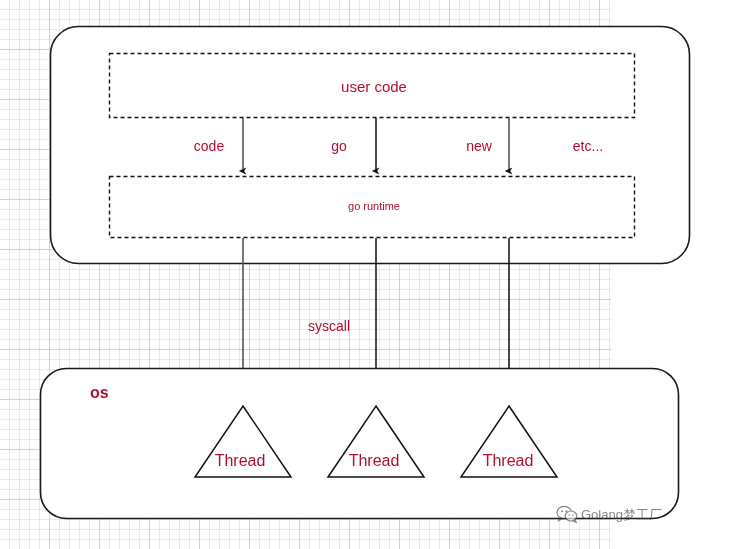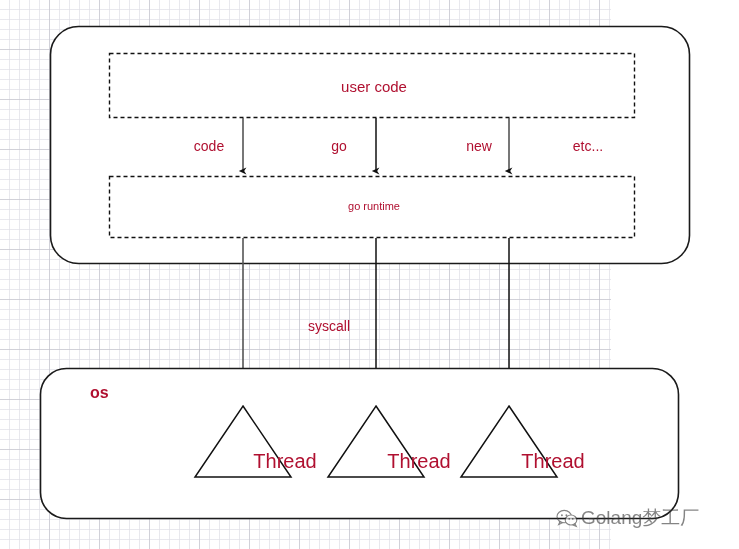--- a/index.html
+++ b/index.html
@@ -48,33 +48,33 @@
   }
   .lbl-center {
     transform: translate(-50%, -50%);
   }
 
   .t-usercode  { font-size: 15px; }
   .t-goruntime { font-size: 11px; }
   .t-op        { font-size: 14px; }
   .t-syscall   { font-size: 14px; }
   .t-os        { font-size: 16px; font-weight: bold; }
-  .t-thread    { font-size: 20px; margin-left: 45px; }
+  .t-thread    { font-size: 16px; }
 
   
   #watermark {
     position: absolute;
     left: 556px;
     top: 505px;
     display: flex;
     align-items: center;
     gap: 3px;
     opacity: 0.62;
     color: #3a3a3a;
-    font-size: 19px;
+    font-size: 13px;
     font-family: "Liberation Sans", sans-serif;
     user-select: none;
   }
   #watermark .wm-text {
     letter-spacing: 0px;
     white-space: nowrap;
   }
 </style>
 </head>
 <body>

